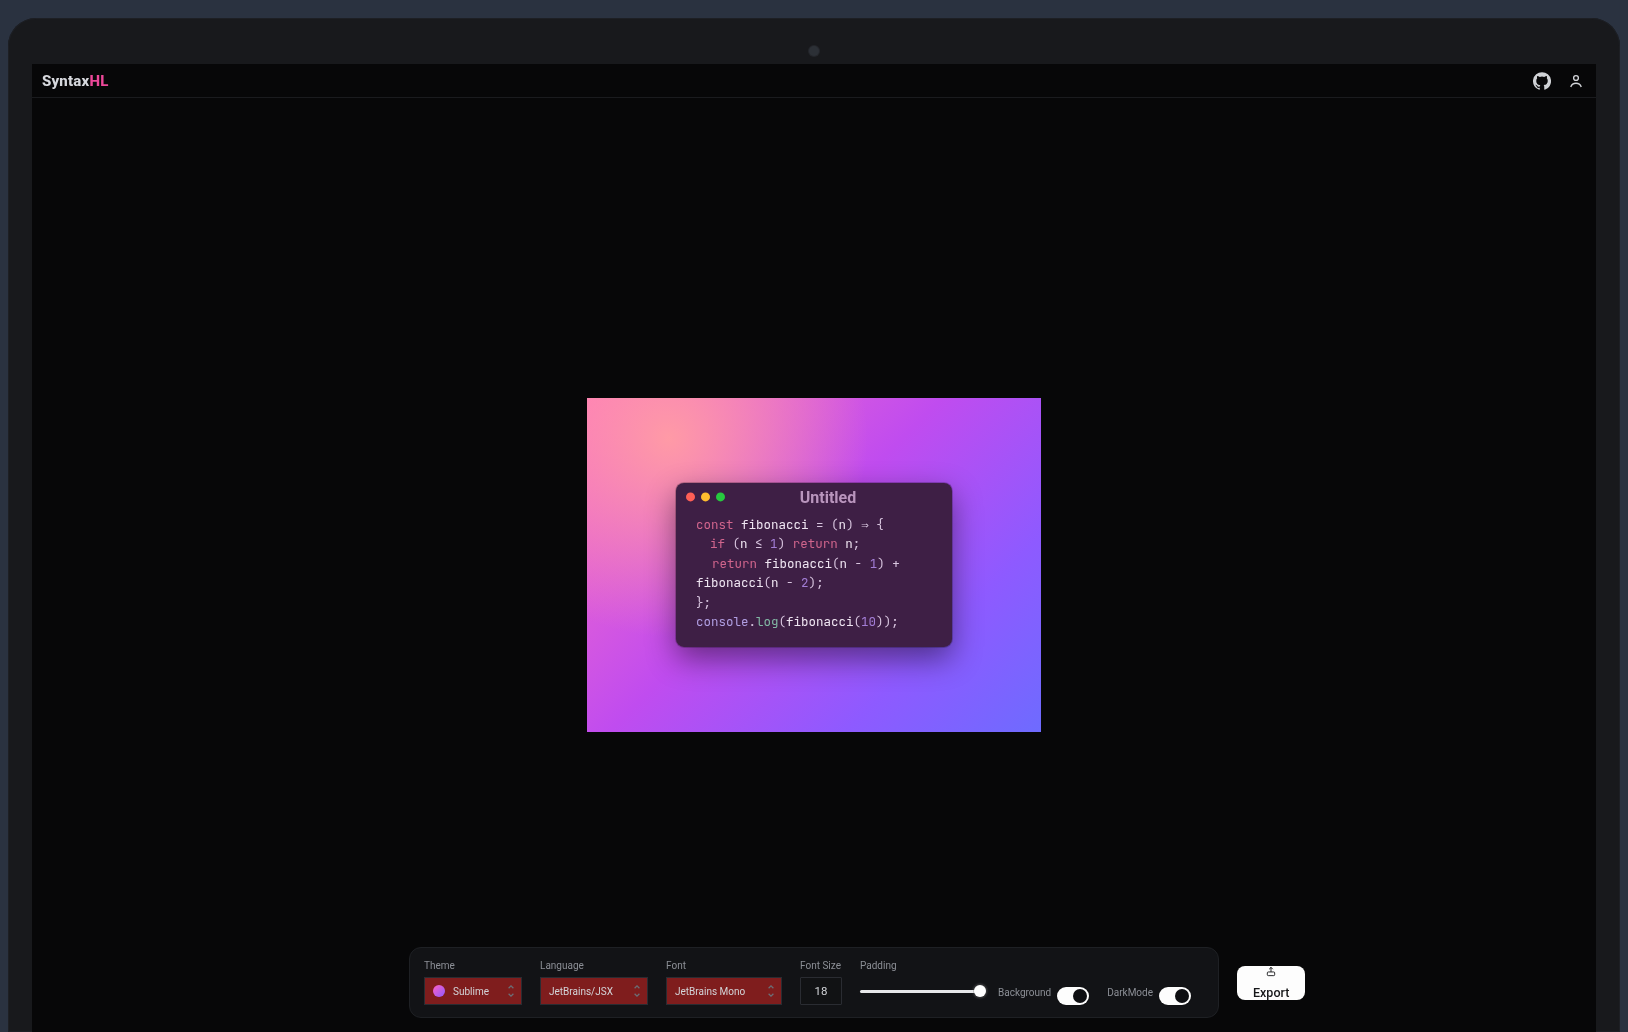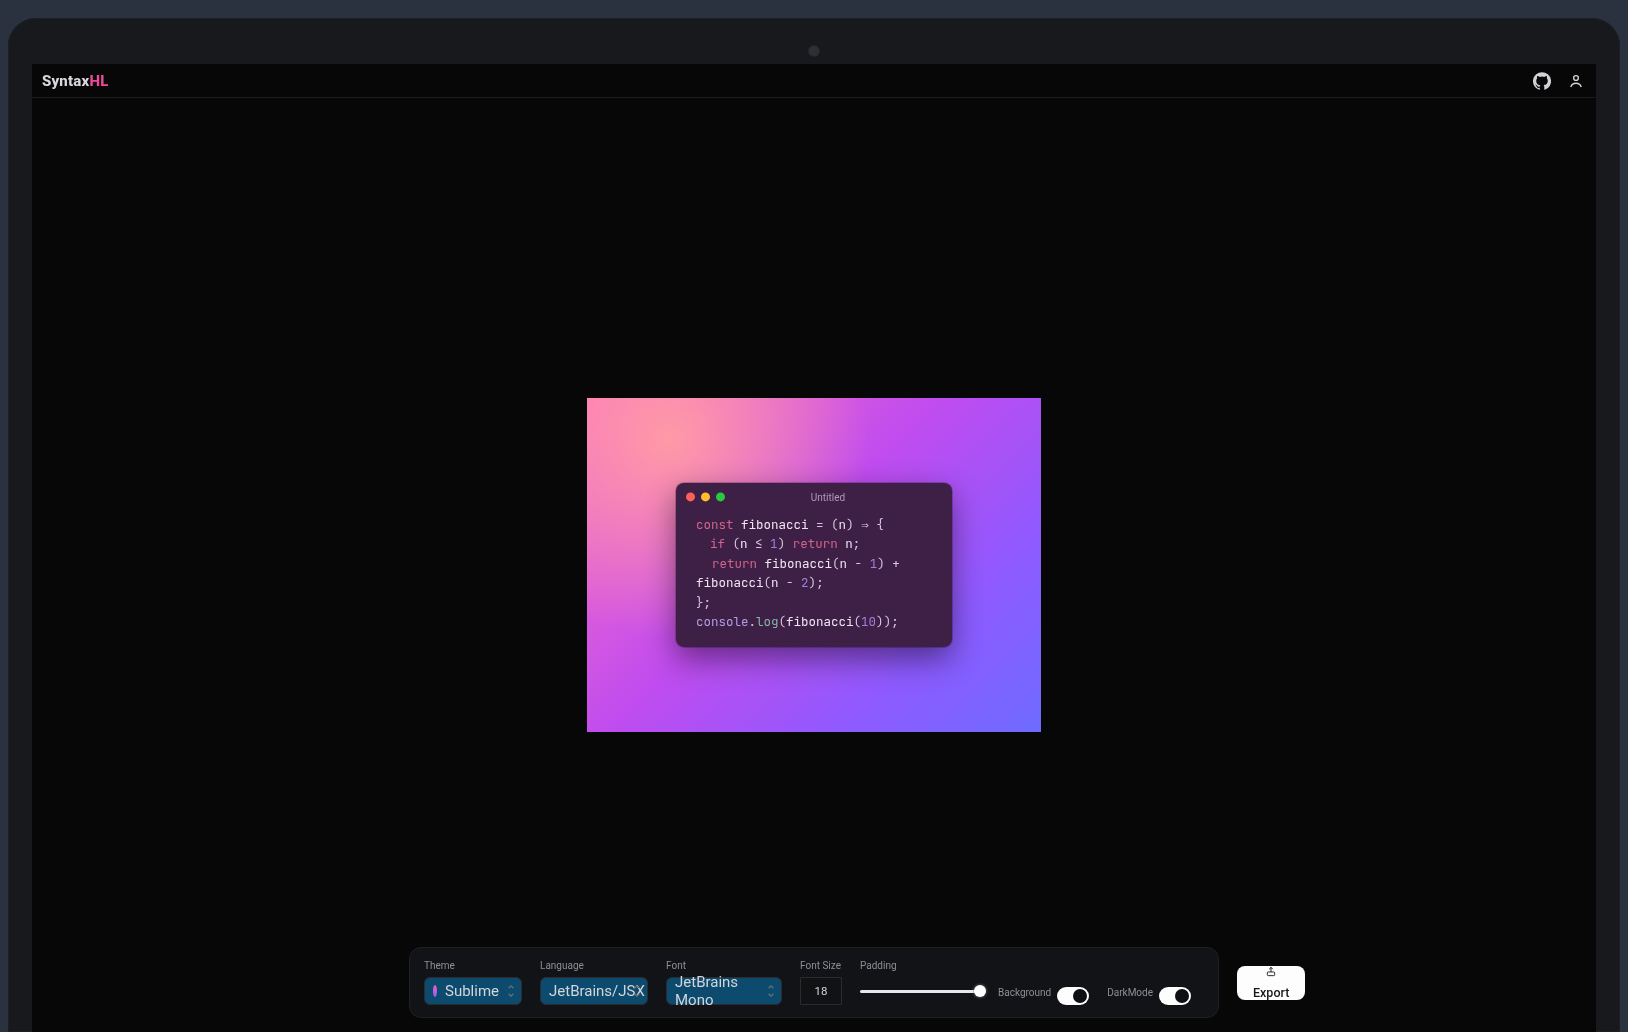--- a/index.html
+++ b/index.html
@@ -97,23 +97,23 @@
   .traffic {
     position: absolute; left: 10px; top: 50%; transform: translateY(-50%);
     display: flex; gap: 6px;
   }
   .dot { width: 9px; height: 9px; border-radius: 50%; }
   .dot.r { background: #ff5f56; }
   .dot.y { background: #ffbd2e; }
   .dot.g { background: #27c93f; }
   .win-title-text {
     margin: 0 auto;
-    font-size: 10px;
+    font-size: 16px;
     color: #b995bd;
-    font-weight: 400;
+    font-weight: 700;
     padding-left: 28px;
   }
   .code {
     font-family: "JetBrains Mono", ui-monospace, SFMono-Regular, Menlo, Consolas, monospace;
     font-size: 12.5px;
     line-height: 1.55;
     padding: 4px 12px 16px 20px;
     color: #e9d8ee;
     white-space: pre;
   }
@@ -143,28 +143,28 @@
     align-items: flex-end;
     gap: 18px;
     font-size: 11px;
     color: #7e8187;
   }
   .ctrl { display: flex; flex-direction: column; gap: 6px; }
   .ctrl-label { font-size: 10px; color: #8c8f96; }
   .select {
     height: 28px;
     border: 1px solid #2a2c32;
-    border-radius: 6px;
-    background: #0c4a6e;
+    border-radius: 0;
+    background: #7f1d1d;
     color: #d3d5d9;
     display: flex;
     align-items: center;
     padding: 0 22px 0 8px;
     position: relative;
-    font-size: 15px;
+    font-size: 10px;
     cursor: pointer;
   }
   .select .swatch {
     width: 12px; height: 12px; border-radius: 50%;
     margin-right: 8px;
     background: linear-gradient(135deg, #ff5fc4, #8e5aff);
   }
   .select .chev {
     position: absolute; right: 6px; top: 50%; transform: translateY(-50%);
     display: flex; flex-direction: column; gap: 1px;

